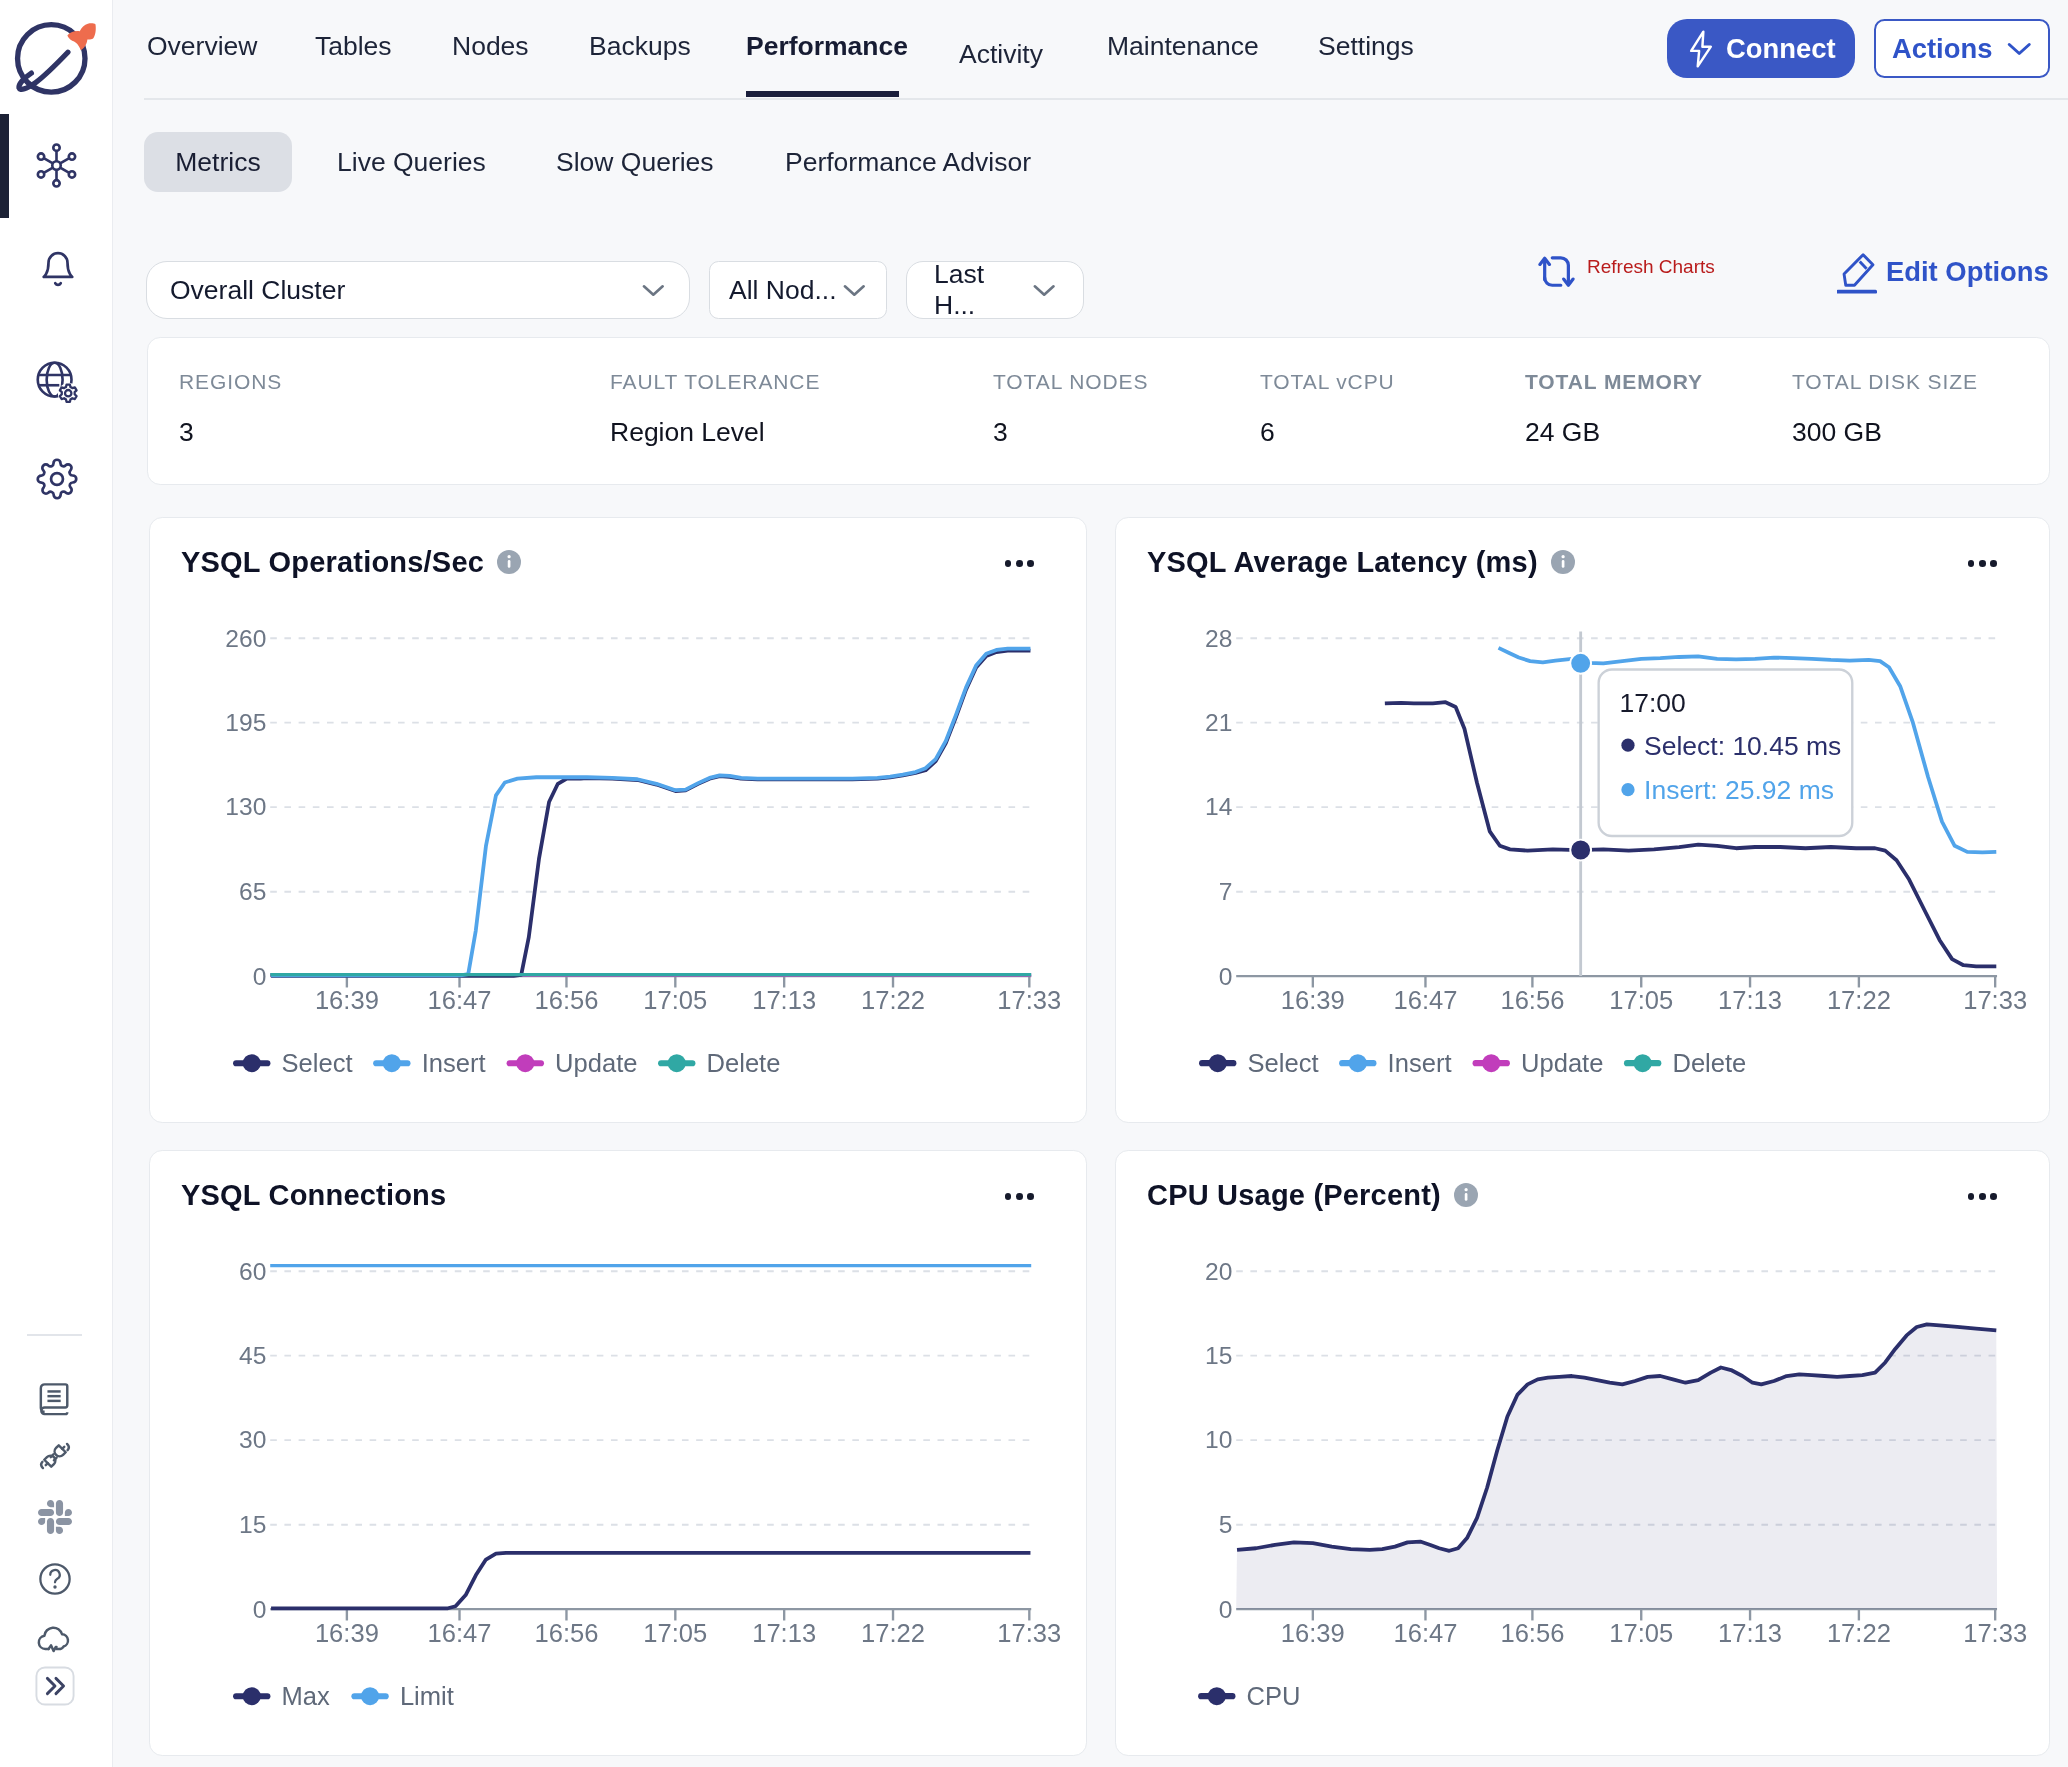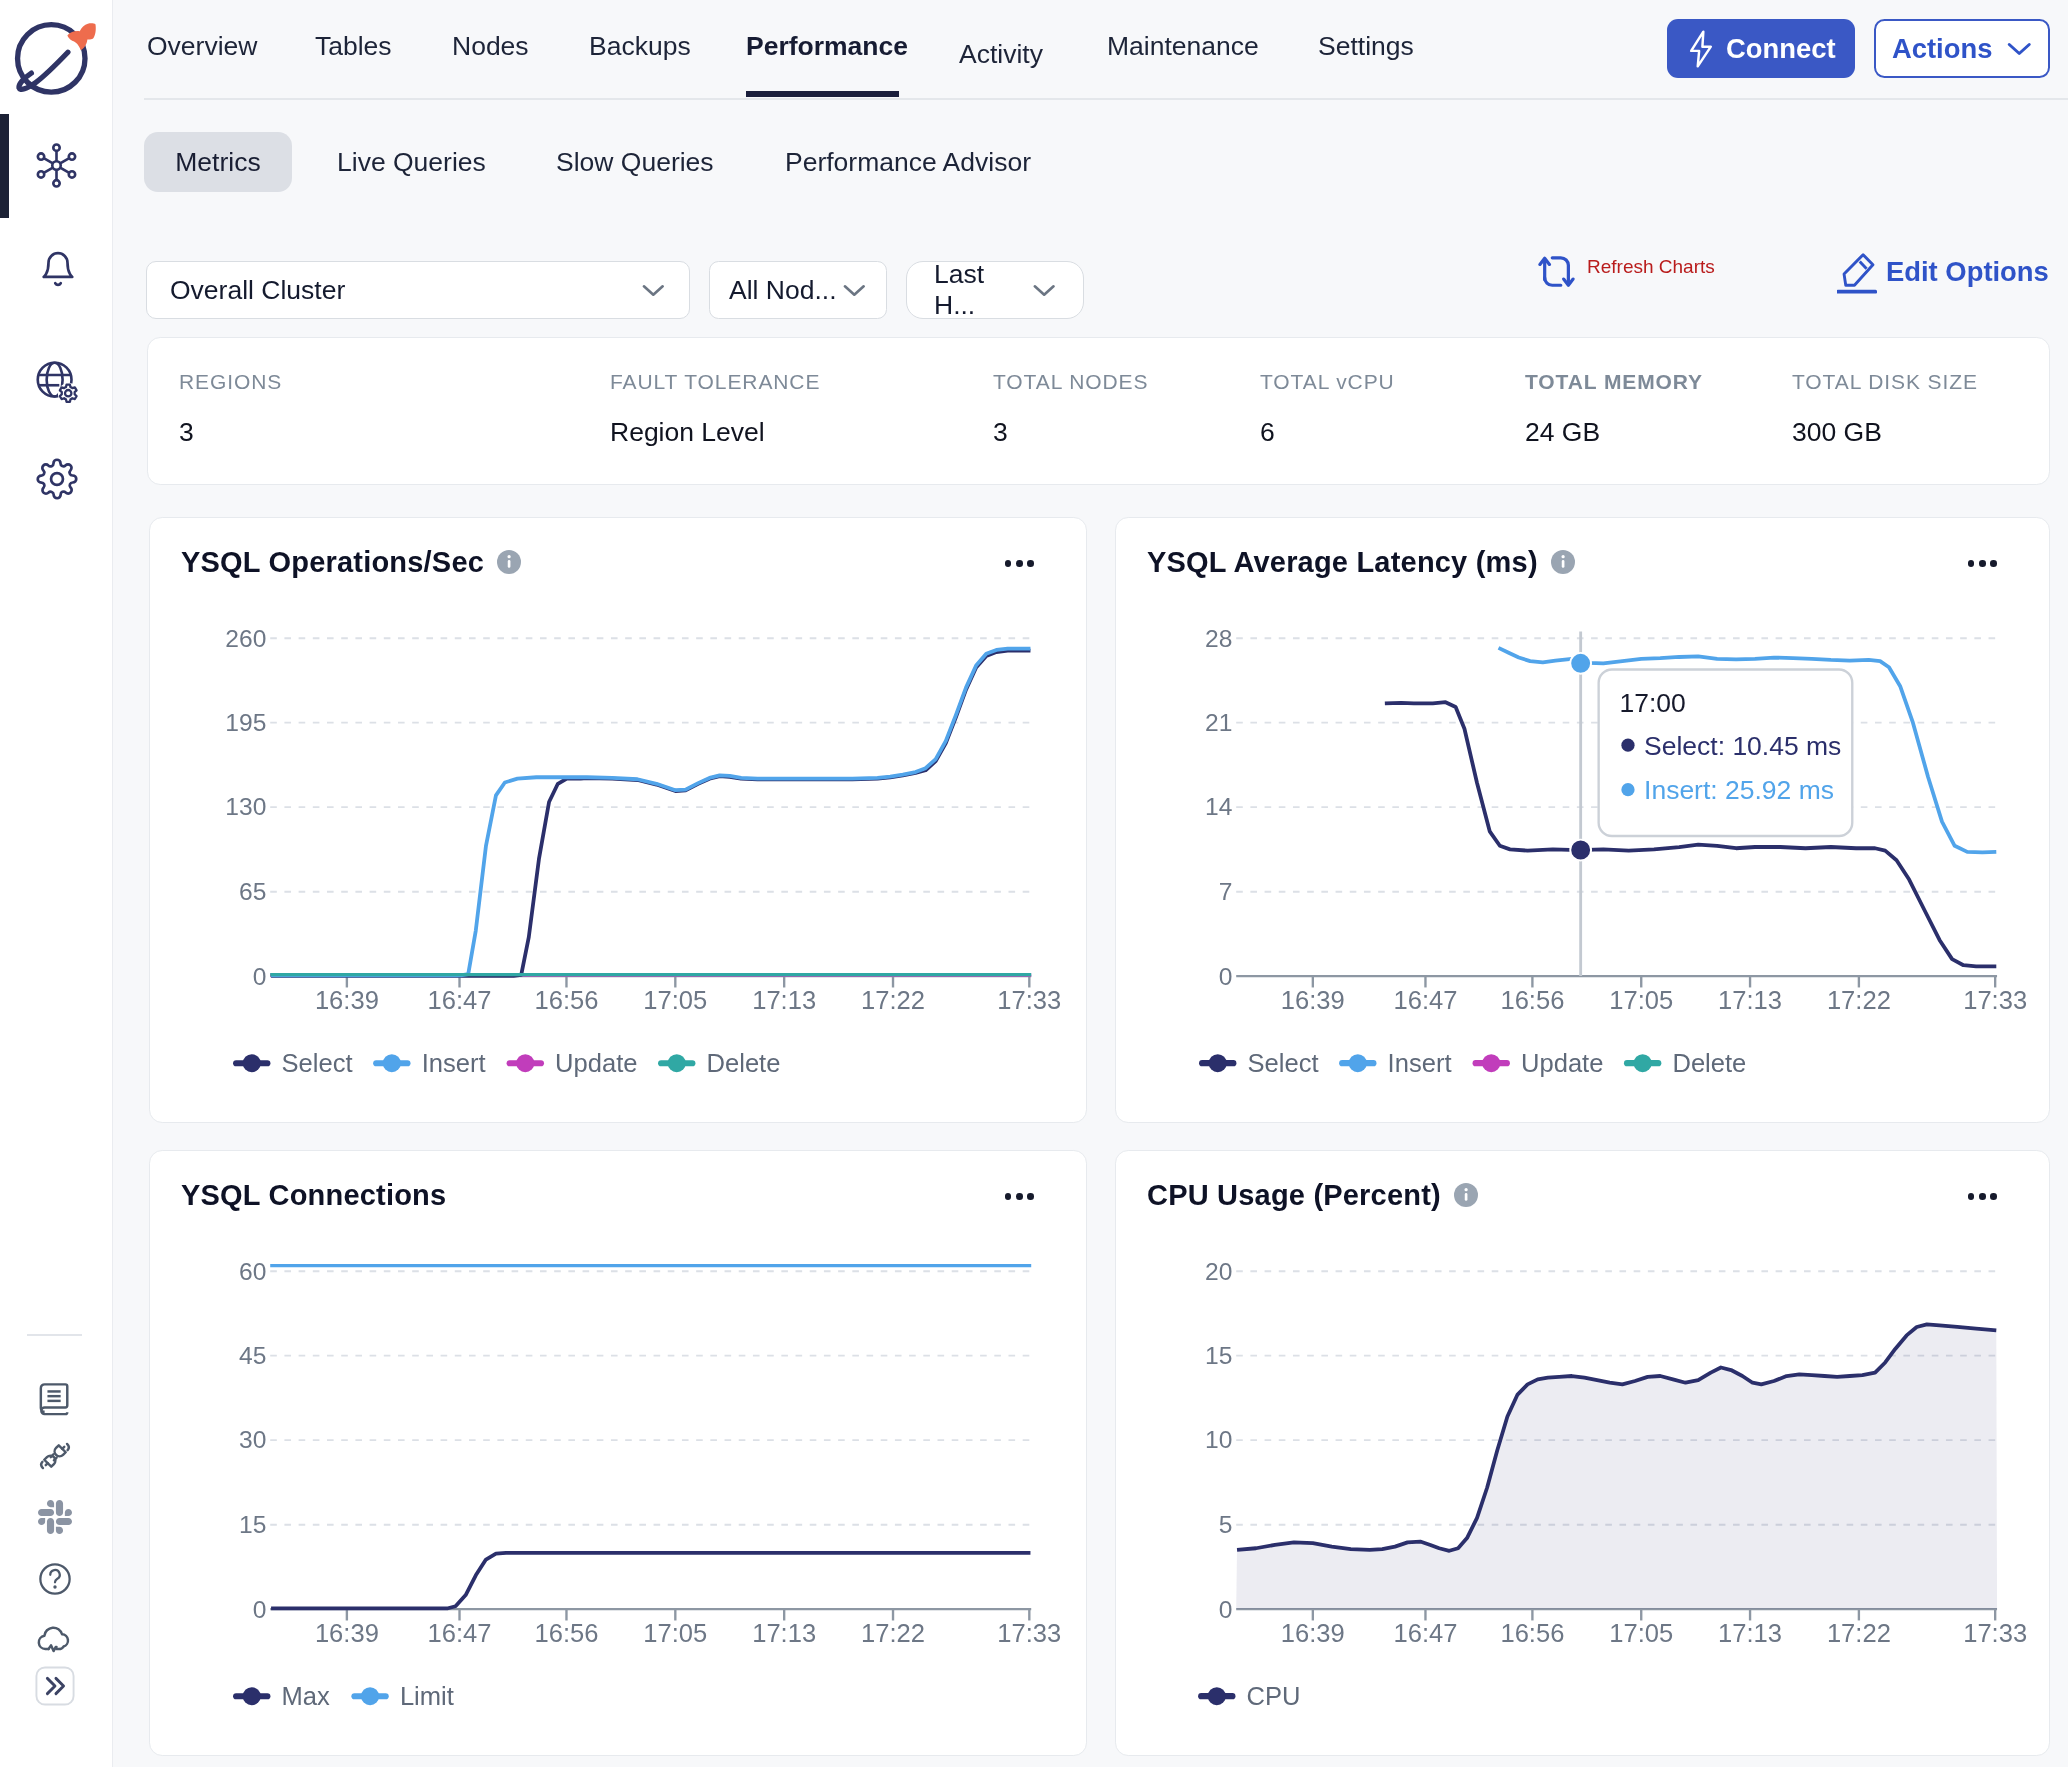--- a/index.html
+++ b/index.html
@@ -94,41 +94,41 @@
 <div style="position:absolute;left:315px;top:31px;font-size:26.5px;font-weight:400;color:#1d2438;">Tables</div>
 <div style="position:absolute;left:452px;top:31px;font-size:26.5px;font-weight:400;color:#1d2438;text-align:center;">Nodes</div>
 <div style="position:absolute;left:589px;top:31px;font-size:26.5px;font-weight:400;color:#1d2438;">Backups</div>
 <div style="position:absolute;left:746px;top:31px;font-size:26.5px;font-weight:700;color:#171c33;">Performance</div>
 <div style="position:absolute;left:959px;top:39px;font-size:26.5px;font-weight:400;color:#1d2438;">Activity</div>
 <div style="position:absolute;left:1107px;top:31px;font-size:26.5px;font-weight:400;color:#1d2438;">Maintenance</div>
 <div style="position:absolute;left:1318px;top:31px;font-size:26.5px;font-weight:400;color:#1d2438;">Settings</div>
 <div class="abs" style="left:746px;top:91px;width:153px;height:5.7px;background:#1a1e3c;"></div>
 <div class="abs" style="left:144px;top:98px;width:1925px;height:1.9px;background:#e4e7eb;"></div>
 
-<div class="abs" style="left:1667px;top:19px;width:188px;height:59px;background:#3a58c5;border-radius:11px;display:flex;align-items:center;justify-content:center;gap:9.5px;">
+<div class="abs" style="left:1667px;top:19px;width:188px;height:59px;background:#3a58c5;border-radius:20px;display:flex;align-items:center;justify-content:center;gap:9.5px;">
 <svg width="30" height="40" viewBox="0 0 32 42" fill="none" stroke="#ffffff" stroke-width="2.6" stroke-linejoin="round">
 <path d="M18.5,2.5 L5.5,23 h8.5 L12.5,39.5 L26.5,18.5 h-9 Z"></path>
 </svg>
       <span style="color:#fff;font-size:27.4px;font-weight:700;">Connect</span>
     </div>
 <div class="abs" style="left:1874px;top:19px;width:176px;height:59px;background:#fff;border:2.4px solid #3a58c5;border-radius:10.4px;display:flex;align-items:center;justify-content:center;gap:13.2px;">
 <span style="color:#2f53c8;font-size:27.4px;font-weight:700;">Actions</span>
       <svg width="26.5" height="16" viewBox="0 0 26 16" fill="none">
         <path d="M3,3.5 L13,12.5 L23,3.5" stroke="#2f53c8" stroke-width="3" stroke-linecap="round" stroke-linejoin="round"></path>
       </svg>
     </div>
 
 <div class="abs" style="left:144px;top:132px;width:148px;height:60px;background:#dcdfe5;border-radius:14px;display:flex;align-items:center;justify-content:center;">
 <span style="font-size:26.5px;color:#191e33;font-weight:500;">Metrics</span>
     </div>
 <div class="abs" style="left:337px;top:147px;font-size:26.5px;color:#1d2438;">Live Queries</div>
 <div class="abs" style="left:556px;top:147px;font-size:26.5px;color:#1d2438;">Slow Queries</div>
 <div class="abs" style="left:785px;top:147px;font-size:26.5px;color:#1d2438;">Performance Advisor</div>
 
-<div class="abs" style="left:146px;top:261px;width:544px;height:58px;background:#fff;border:1.9px solid #d9dde2;border-radius:10px;display:flex;align-items:center;justify-content:space-between;padding:0 23px;">
+<div class="abs" style="left:146px;top:261px;width:544px;height:58px;background:#fff;border:1.9px solid #d9dde2;border-radius:21px;display:flex;align-items:center;justify-content:space-between;padding:0 23px;">
 <span style="font-size:26.5px;color:#141a2e;">Overall Cluster</span>
       <svg width="24.6" height="15" viewBox="0 0 26 16" fill="none">
         <path d="M3,3.5 L13,12.5 L23,3.5" stroke="#6b7583" stroke-width="2.8" stroke-linecap="round" stroke-linejoin="round"></path>
       </svg>
     </div>
 <div class="abs" style="left:709px;top:261px;width:178px;height:58px;background:#fff;border:1.9px solid #d9dde2;border-radius:9.5px;display:flex;align-items:center;justify-content:space-between;padding:0 19px;">
 <span style="font-size:26.5px;color:#141a2e;">All Nod...</span>
       <svg width="24.6" height="15" viewBox="0 0 26 16" fill="none">
         <path d="M3,3.5 L13,12.5 L23,3.5" stroke="#6b7583" stroke-width="2.8" stroke-linecap="round" stroke-linejoin="round"></path>
       </svg>

